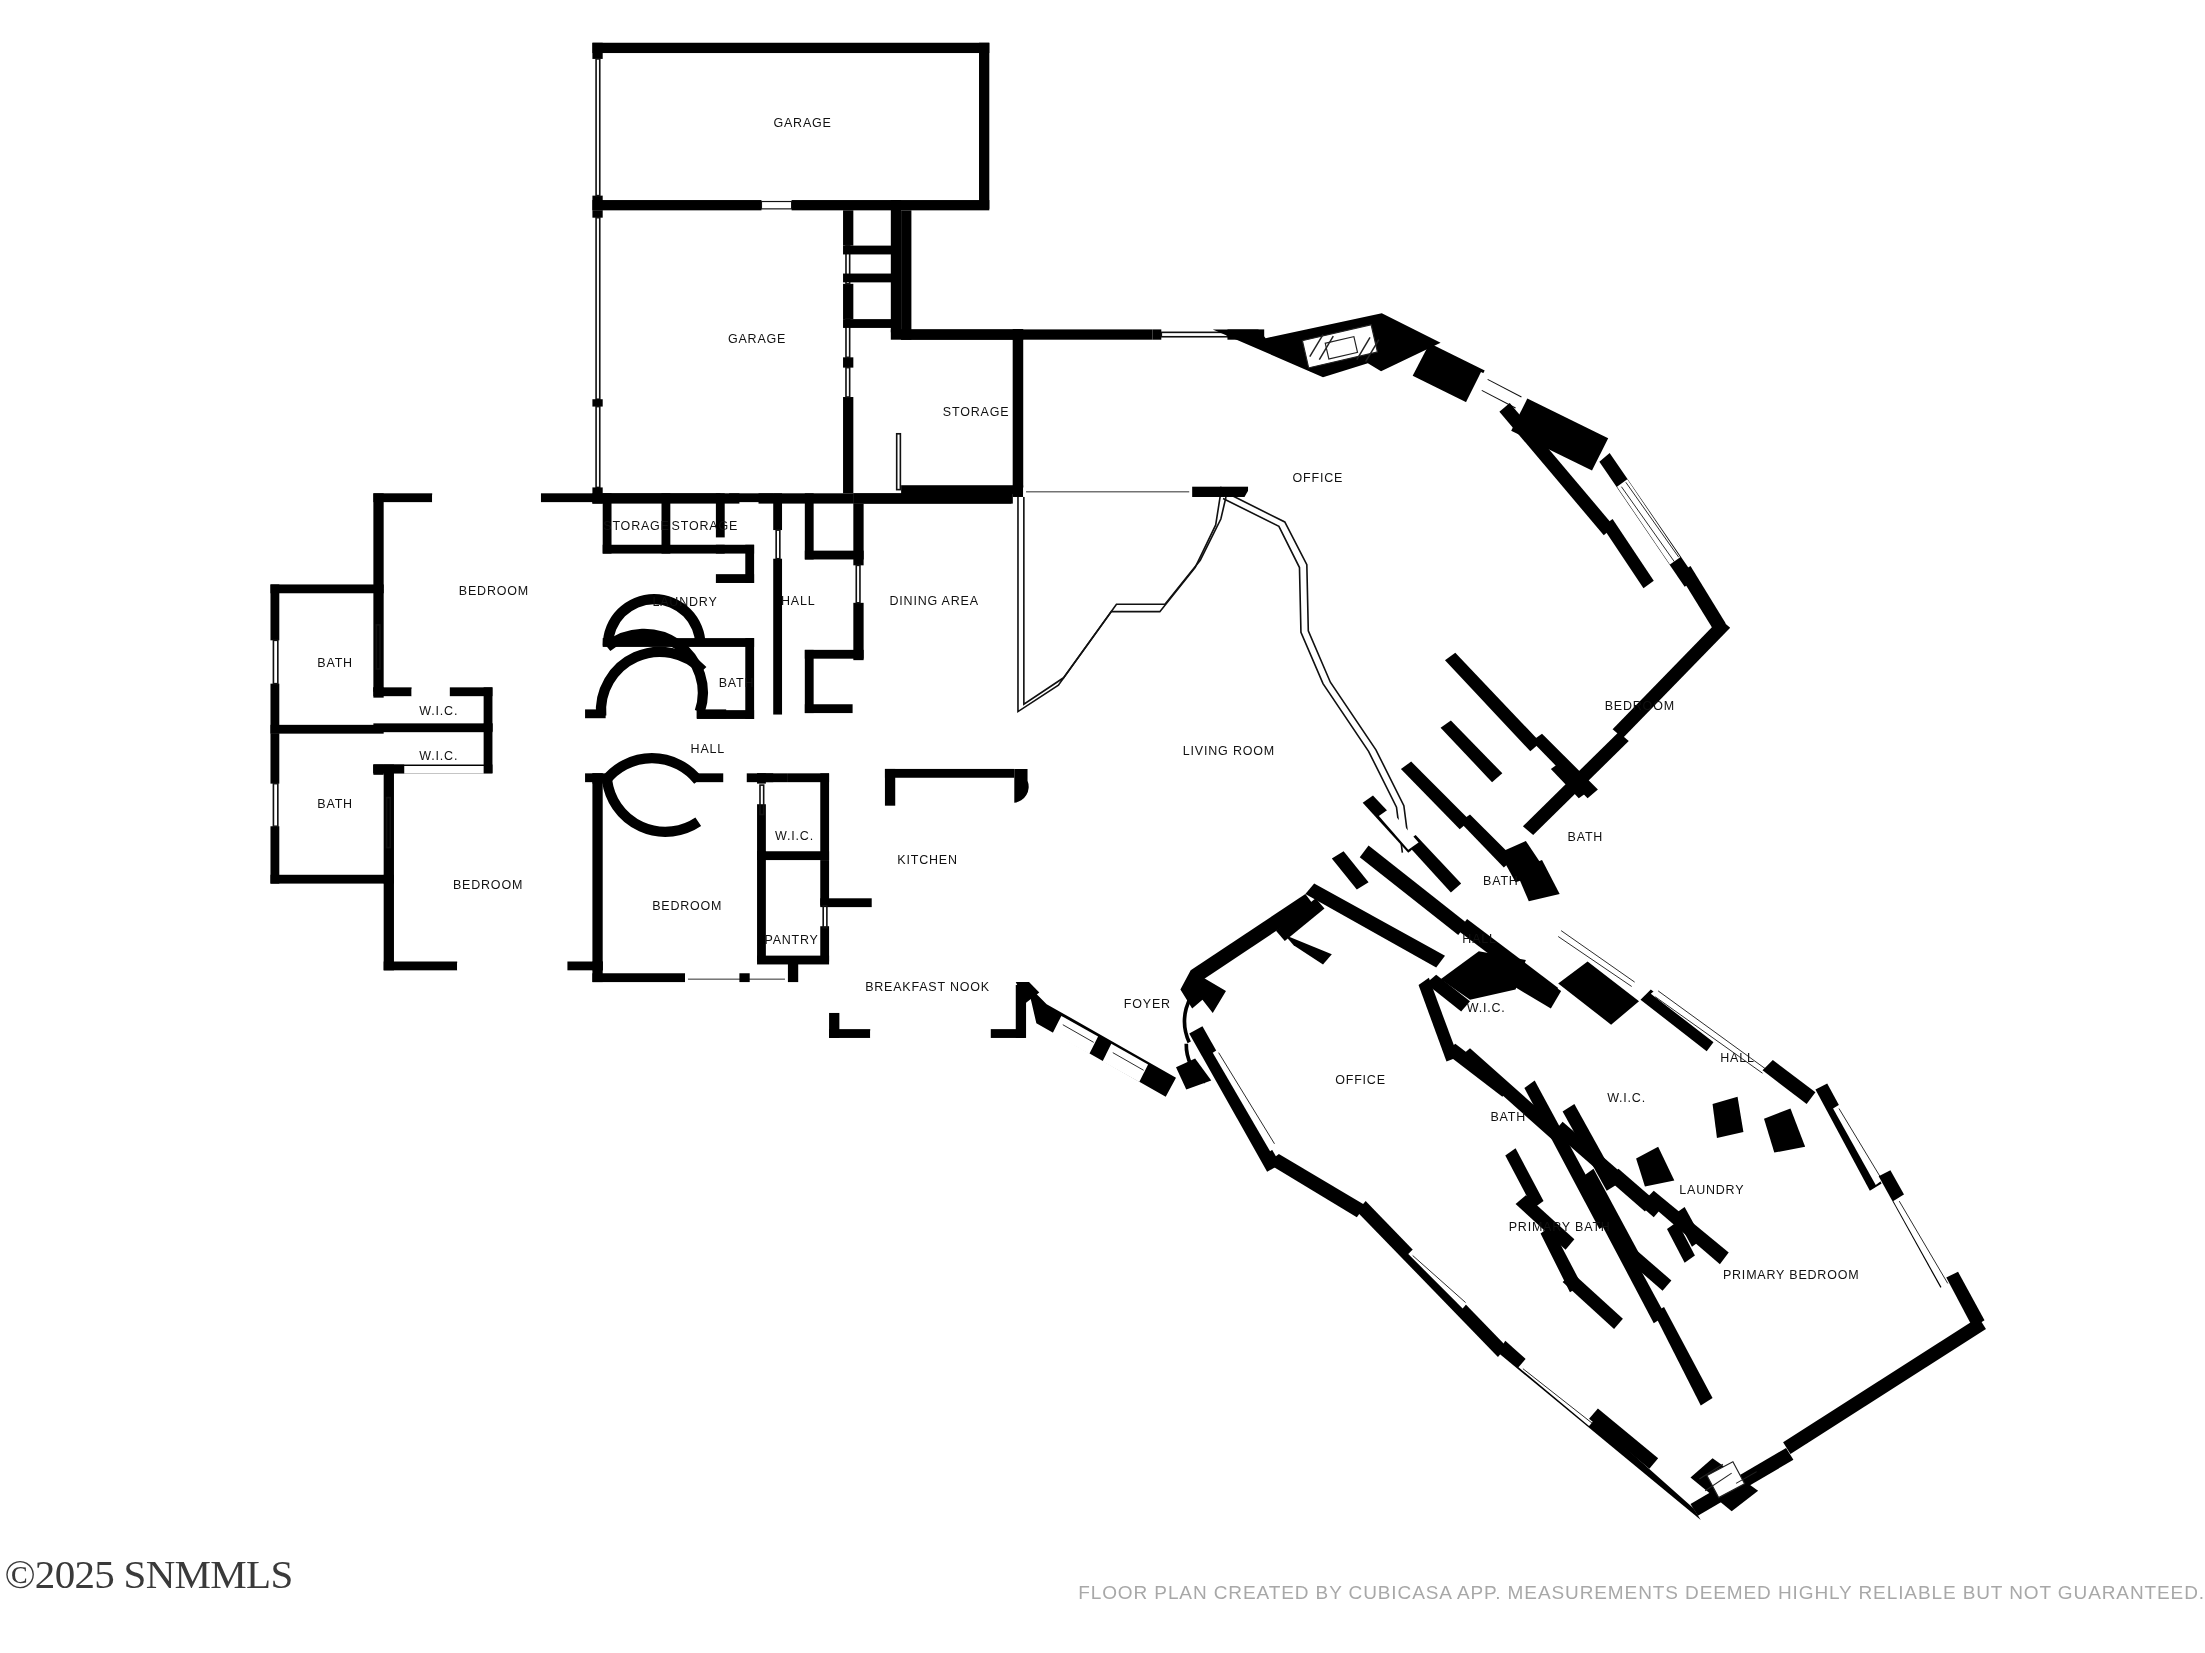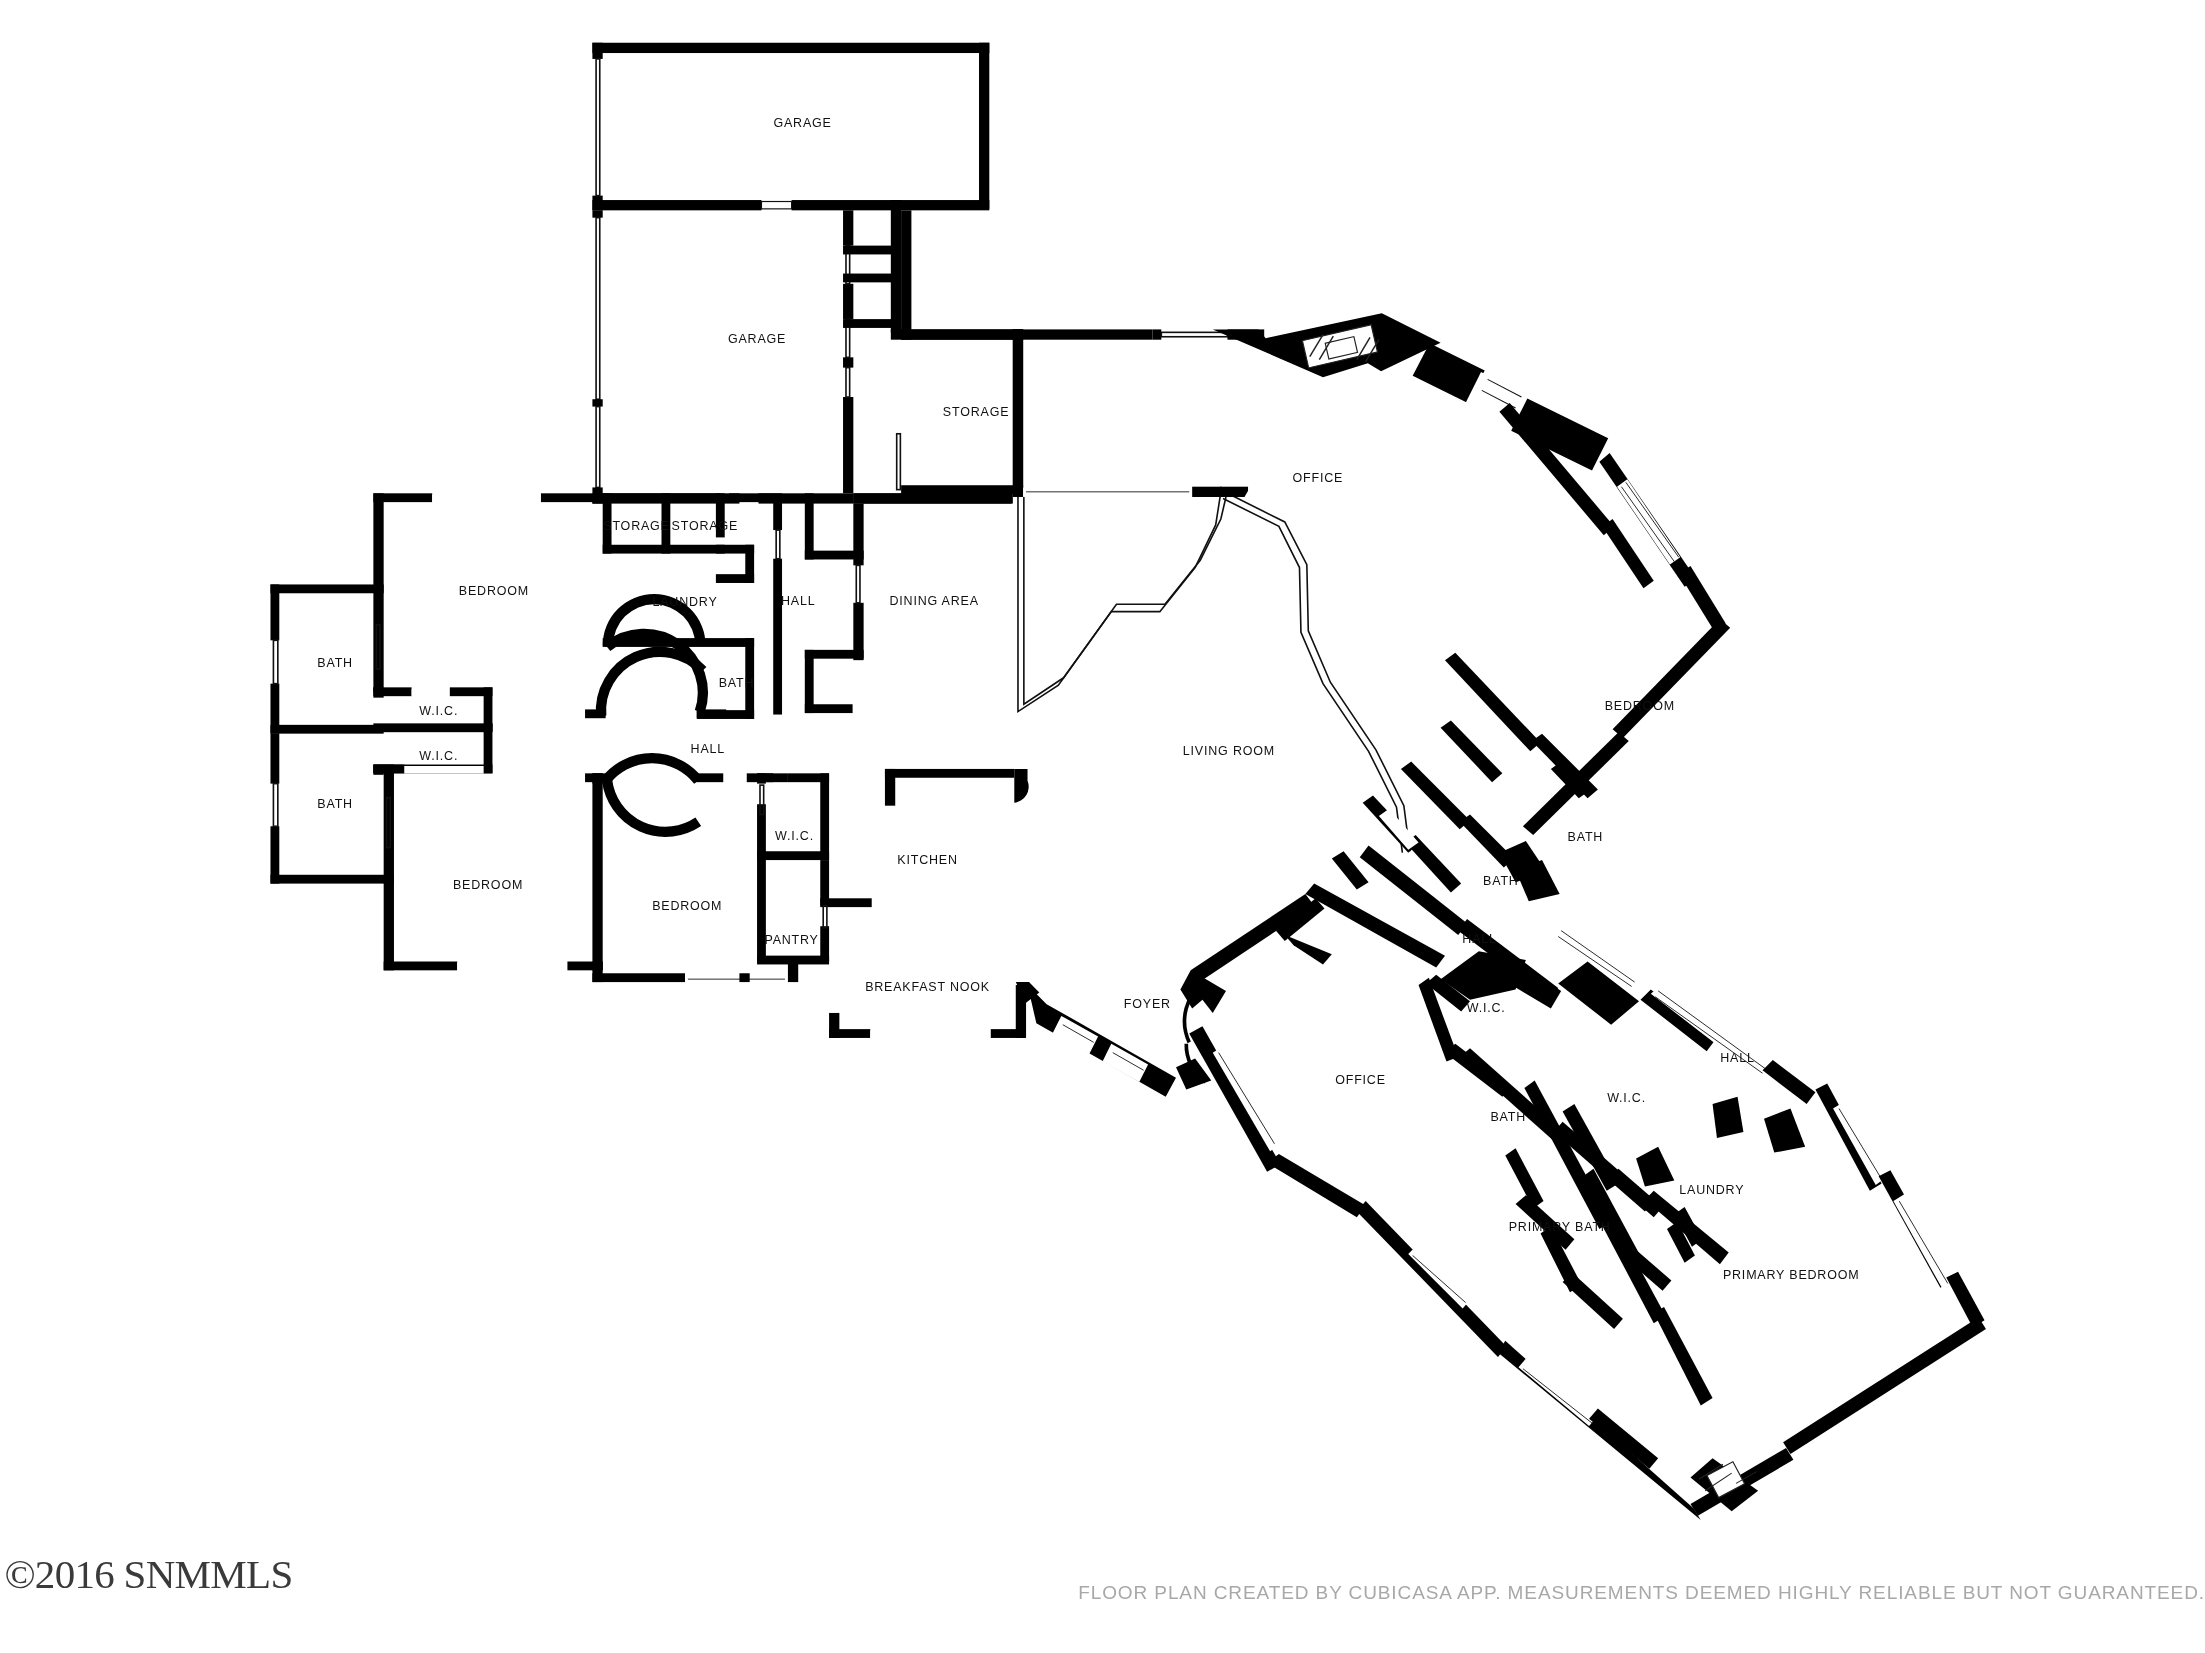--- a/index.html
+++ b/index.html
@@ -476,15 +476,15 @@
     <text class="roomlabel" x="2213" y="1495">W.I.C.</text>
     <text class="roomlabel" x="2329" y="1620">LAUNDRY</text>
     <text class="roomlabel" x="2122" y="1670">PRIMARY BATH</text>
     <text class="roomlabel" x="2364" y="1440">HALL</text>
     <text class="roomlabel" x="2437" y="1735">PRIMARY BEDROOM</text>
   </g>
 
 </svg>
 </div>
 
-<div id="copyright">©2016 SNMMLS</div>
+<div id="copyright">©2025 SNMMLS</div>
 <div id="disclaimer">FLOOR PLAN CREATED BY CUBICASA APP. MEASUREMENTS DEEMED HIGHLY RELIABLE BUT NOT GUARANTEED.</div>
 
 
 </body></html>

